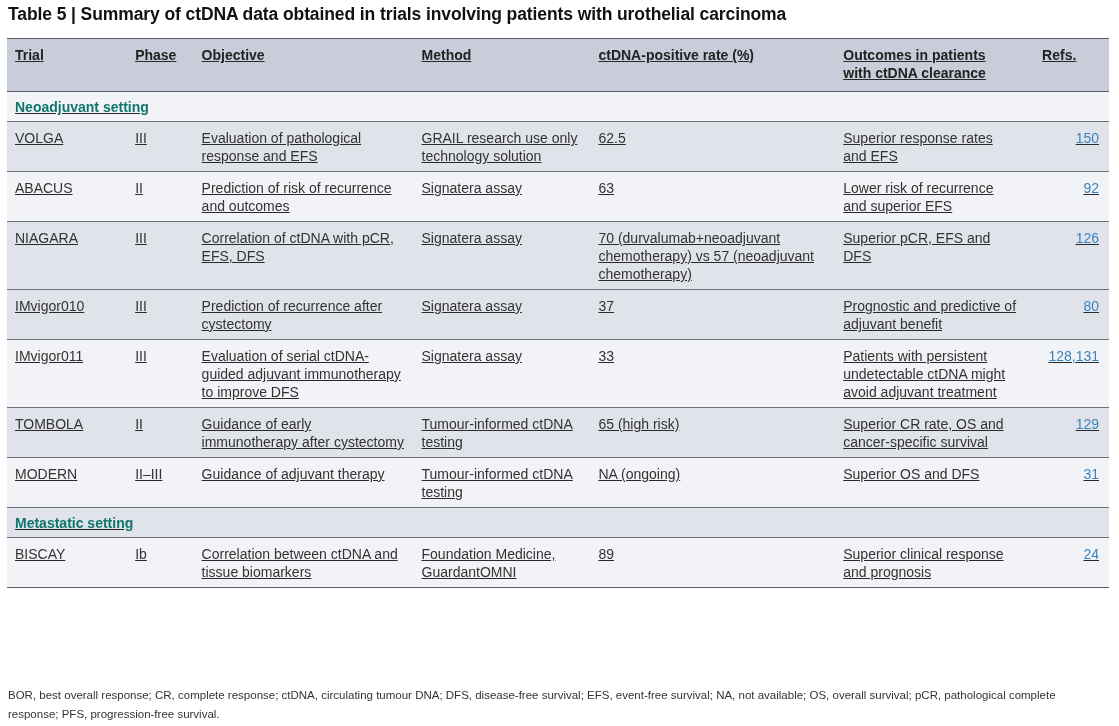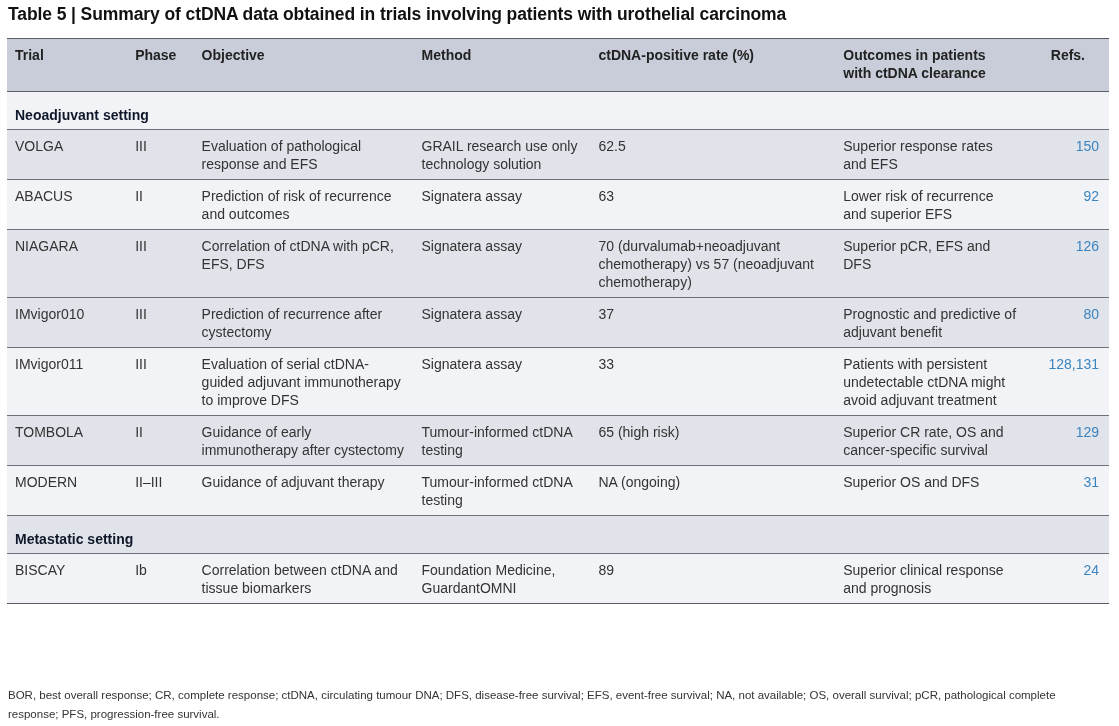--- a/index.html
+++ b/index.html
@@ -1,28 +1,28 @@
 <!DOCTYPE html>
 <html><head>
 <meta charset="utf-8">
 <style>
   html, body { margin: 0; padding: 0; background: #ffffff; }
   body { width: 1119px; height: 726px; overflow: hidden; font-family: "Liberation Sans", sans-serif; color: #2a2a2a; }
   .title { position: absolute; left: 8px; top: 4px; font-size: 17.5px; font-weight: bold; color: #111; letter-spacing: -0.1px; }
-  table { position: absolute; left: 7px; top: 38px; width: 1102px; border-collapse: collapse; font-size: 14px; line-height: 18px; }
+  table { position: absolute; left: 7px; top: 38px; width: 1102px; border-collapse: collapse; font-size: 14px; line-height: 18px; text-decoration: underline; }
   th { background: #c9cdd9; font-weight: bold; text-align: left; vertical-align: top; padding: 7px 8px 9px 8px; height: 32px; color: #222; }
   td { vertical-align: top; padding: 7px 8px 6px 8px; color: #333; }
   tr { border-top: 1.5px solid #6e717a; }
   thead tr { border-top: 1.5px solid #5a5d66; border-bottom: 1.5px solid #5a5d66; }
   tbody tr:last-child { border-bottom: 1.5px solid #5a5d66; }
   tr.dark td { background: #e0e3e9; margin-top: 24px; }
   tr.light td { background: #f2f3f6; }
-  tr.section td { font-weight: bold; color: #0f172a; padding: 14px 8px 5px 8px; }
+  tr.section td { font-weight: bold; color: #0f766e; padding: 6px 8px 5px 8px; }
   .ref { text-align: right; color: #3a84bf; padding-right: 10px; }
-  th.refh { text-align: right; padding-right: 24px; }
+  th.refh { text-align: center; padding-right: 24px; }
   .c1 { width: 110px; } .c2 { width: 52px; } .c3 { width: 222px; } .c4 { width: 172px; }
   .c5 { width: 240px; } .c6 { width: 190px; } .c7 { width: 54px; }
   .footnote { position: absolute; left: 8px; top: 686px; width: 1100px; font-size: 11.5px; line-height: 19px; color: #333; }
 </style>
 </head>
 <body>
 
 <div class="title">Table 5 | Summary of ctDNA data obtained in trials involving patients with urothelial carcinoma</div>
 
 <table>

